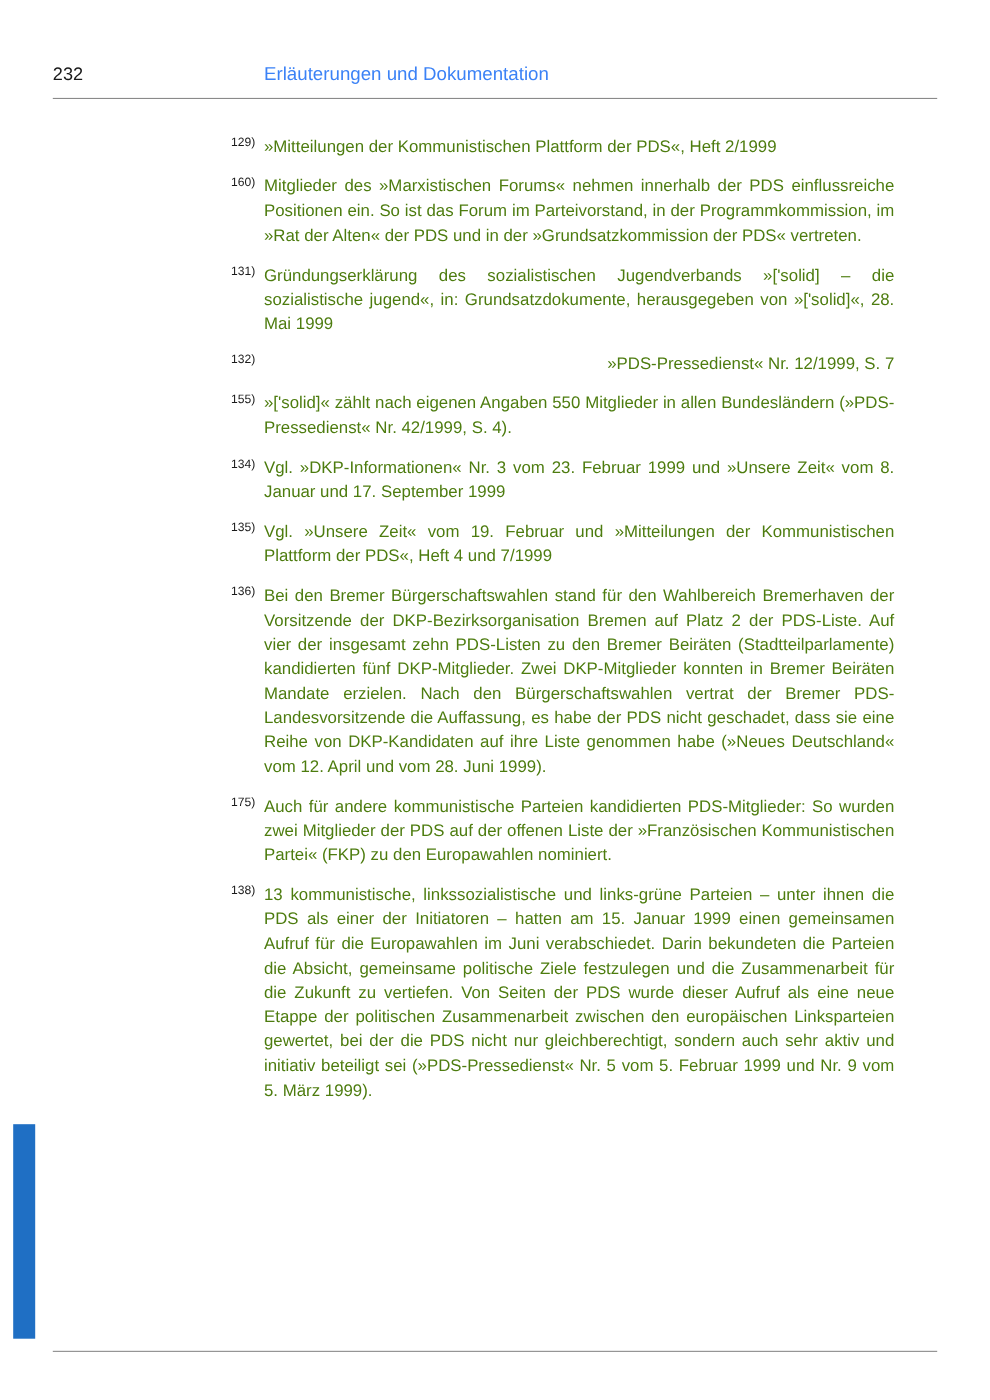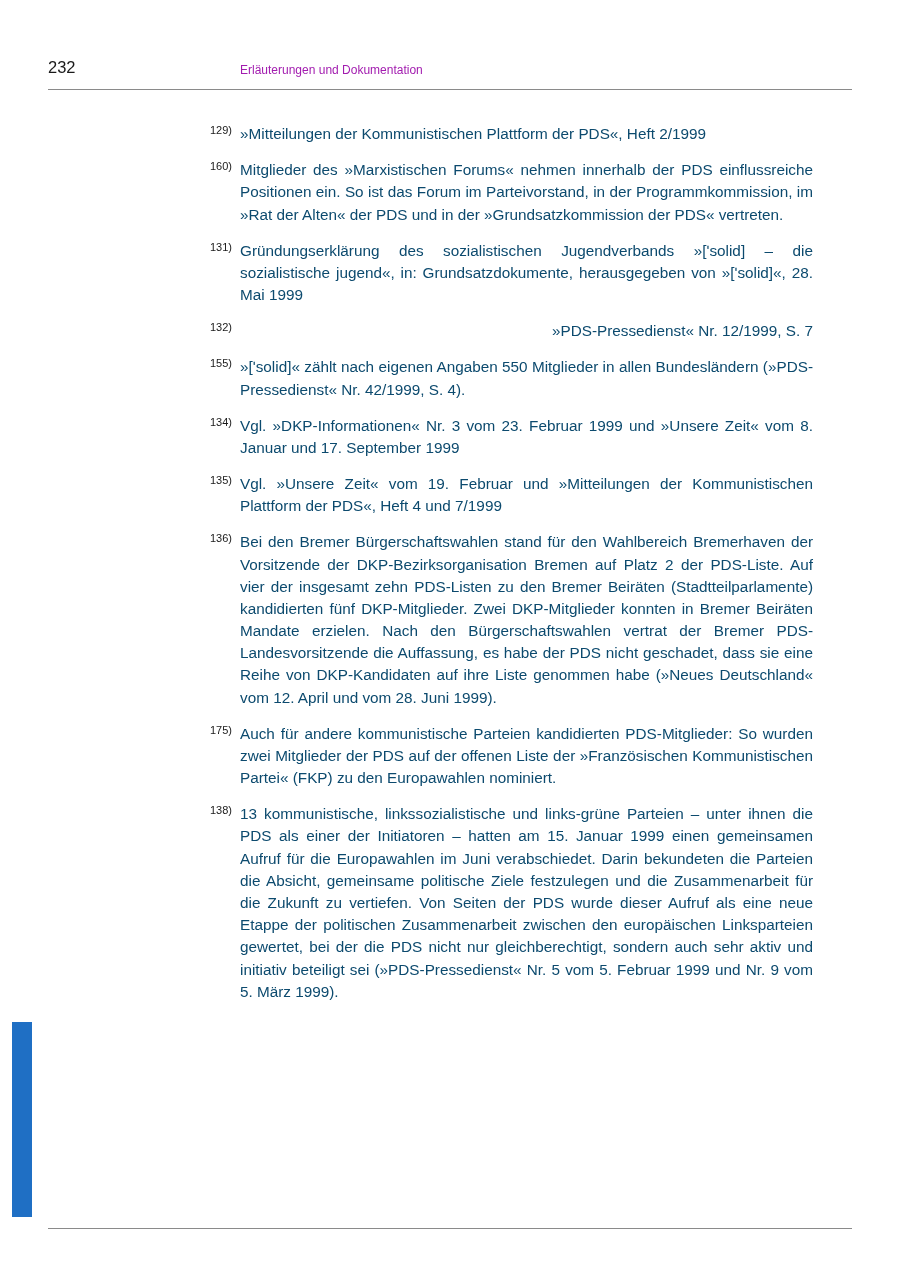--- a/index.html
+++ b/index.html
@@ -36,22 +36,22 @@
     display: flex;
     align-items: flex-end;
   }
   .header .folio {
     font-size: 16.5px;
     color: #1a1a1a;
     width: 192px;
     flex: none;
   }
   .header .running-title {
-    font-size: 12px;
-    color: #a21caf;
+    font-size: 17px;
+    color: #3b82f6;
   }
   .header-rule {
     position: absolute;
     left: 48px;
     top: 89px;
     width: 804px;
     height: 1px;
     background: #8a8a8a;
   }
   .footer-rule {
@@ -83,21 +83,21 @@
     padding-top: 2px;
     color: #1a1a1a;
     letter-spacing: 0px;
   }
   .note-body {
     flex: 1 1 auto;
     font-size: 15.3px;
     line-height: 1.45;
     text-align: justify;
     text-justify: inter-word;
-    color: #0c4a6e;
+    color: #4d7c0f;
     hyphens: manual;
   }
   .note-body.nojust {
     text-align: right;
   }
 </style>
 </head>
 <body>
 
 <div class="page">

